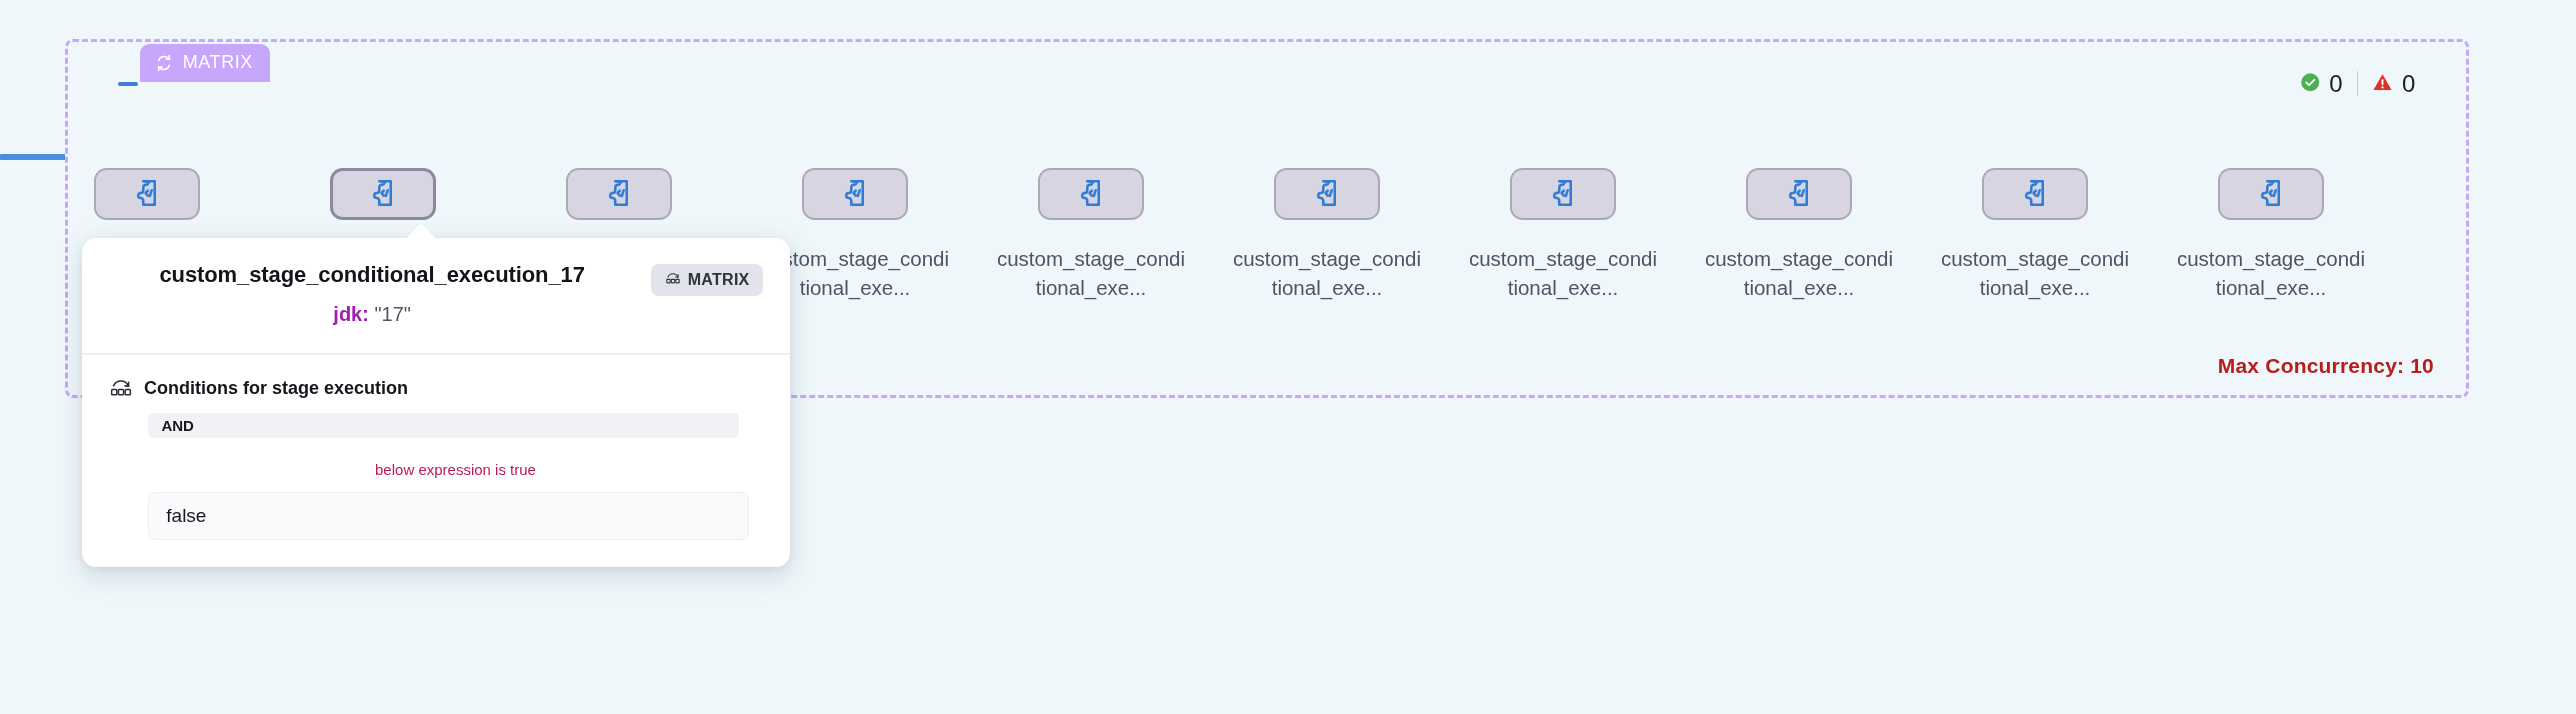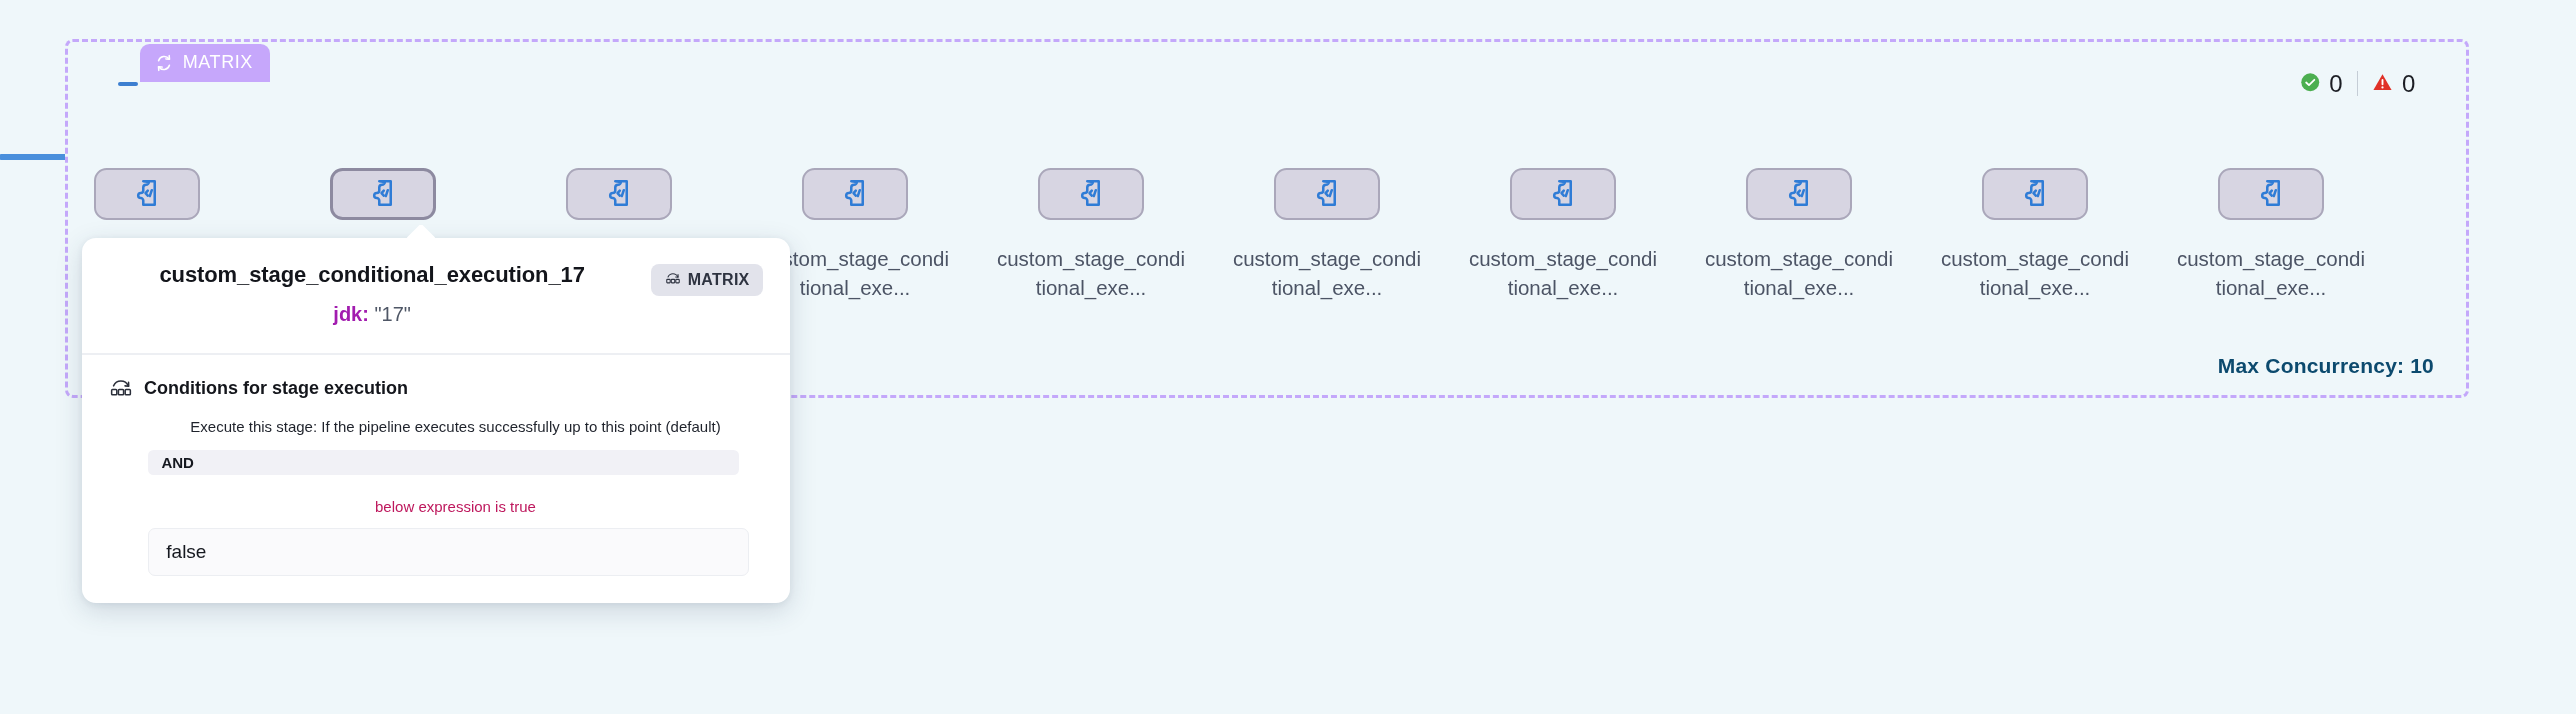--- a/index.html
+++ b/index.html
@@ -174,21 +174,21 @@
     word-break: break-all;
   }
 
   
   #max-concurrency {
     position: absolute;
     right: 32px;
     bottom: 17.3px;
     font-size: 21px;
     font-weight: bold;
-    color: #0c4a6e;
+    color: #b91c1c;
     letter-spacing: 0.2px;
   }
 
   
   #tooltip {
     position: absolute;
     left: 82px;
     top: 238px;
     width: 708px;
     background: #ffffff;
@@ -518,21 +518,20 @@
             <path d="M4.2 9.3 A8.4 8.4 0 0 1 19.6 9.3"></path>
             <polyline points="19.9,5.6 20.1,9.6 16.2,9.3"></polyline>
             <rect x="2.2" y="13.2" width="5.4" height="5.4" rx="0.9"></rect>
             <rect x="9.3" y="13.2" width="5.4" height="5.4" rx="0.9"></rect>
             <rect x="16.4" y="13.2" width="5.4" height="5.4" rx="0.9"></rect>
           </svg>
         </span>
         <span class="cond-title">Conditions for stage execution</span>
       </div>
 
-      <div class="cond-desc">Execute this stage: If the pipeline executes successfully up to this point (default)</div>
 
       <div class="op-bar">
         <span class="op-text">AND</span>
       </div>
 
       <div class="expr-label">below expression is true</div>
 
       <div class="expr-box">
         <span class="expr-text">false</span>
       </div>

